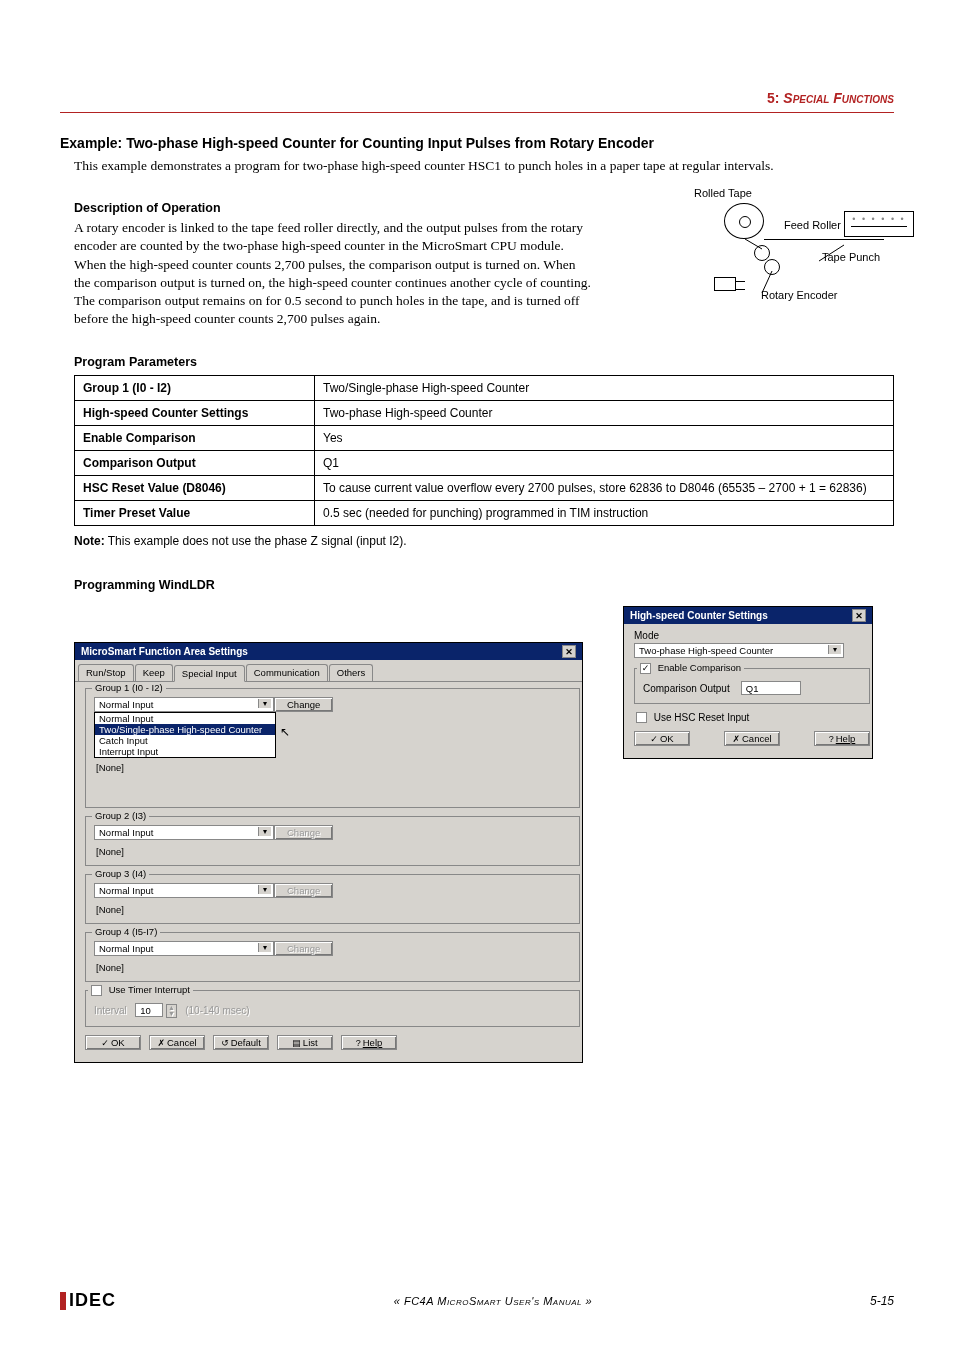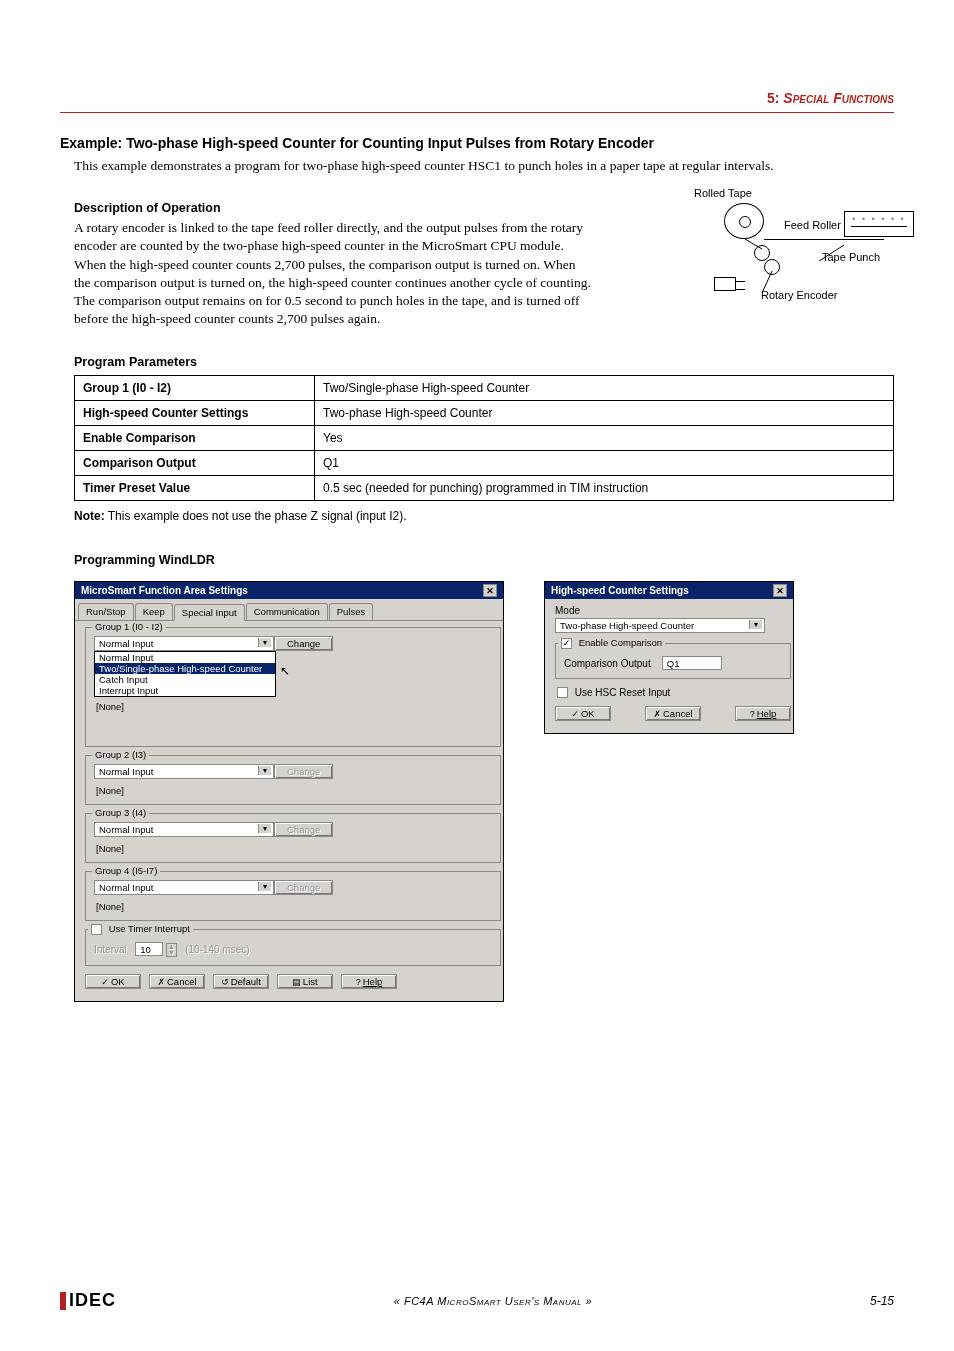--- a/index.html
+++ b/index.html
@@ -174,21 +174,21 @@
   }
   .dialog-title .xbtn {
     background: #d6d3ce;
     color: #000;
     width: 14px; height: 13px;
     text-align: center;
     line-height: 12px;
     font-size: 9px;
     border: 1px solid #888;
   }
-  .dialog1 { width: 430px; }
+  .dialog1 { width: 509px; margin-top: 36px; }
   .dialog2 { width: 250px; }
   .tabs {
     display: flex;
     padding: 4px 3px 0 3px;
     gap: 0;
     border-bottom: 1px solid #888;
     font-size: 9.5px;
   }
   .tab {
     padding: 2px 7px;
@@ -403,20 +403,24 @@
       </tr>
       <tr>
         <td class="key">Enable Comparison</td>
         <td>Yes</td>
       </tr>
       <tr>
         <td class="key">Comparison Output</td>
         <td>Q1</td>
       </tr>
       <tr>
+        <td class="key">HSC Reset Value (D8046)</td>
+        <td>To cause current value overflow every 2700 pulses, store 62836 to D8046 (65535 – 2700 + 1 = 62836)</td>
+      </tr>
+      <tr>
         <td class="key">Timer Preset Value</td>
         <td>0.5 sec (needed for punching) programmed in TIM instruction</td>
       </tr>
     </tbody>
 </table>
 
 <div class="note" style="margin-left:14px;">
   <b>Note:</b><span> This example does not use the phase Z signal (input I2).</span>
 </div>
 
@@ -427,21 +431,21 @@
   <div class="dialog dialog1">
     <div class="dialog-title">
       <span>MicroSmart Function Area Settings</span>
       <span class="xbtn">✕</span>
     </div>
     <div class="tabs" id="tabs1">
         <span class="tab">Run/Stop</span>
         <span class="tab">Keep</span>
         <span class="tab active">Special Input</span>
         <span class="tab">Communication</span>
-        <span class="tab">Pulses</span>
+        <span class="tab">Others</span>
       </div>
     <div class="dlg-body">
 
       <div class="groupbox" style="padding-bottom:34px;">
         <span class="glabel">Group 1 (I0 - I2)</span>
         <div class="grow">
           <div style="position:relative;">
             <div class="dropdown">
               <span>Normal Input</span>
               <div class="dd-list" id="ddlist">

